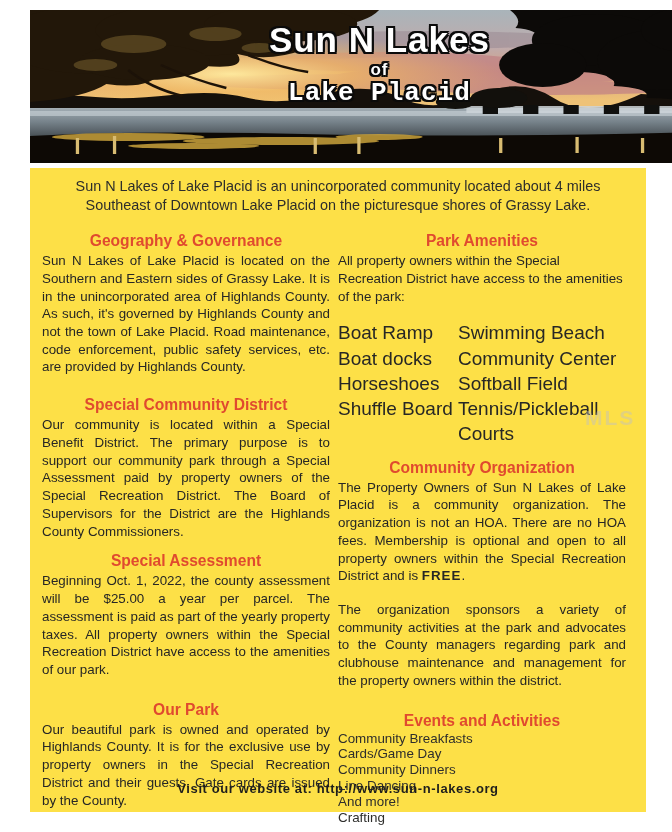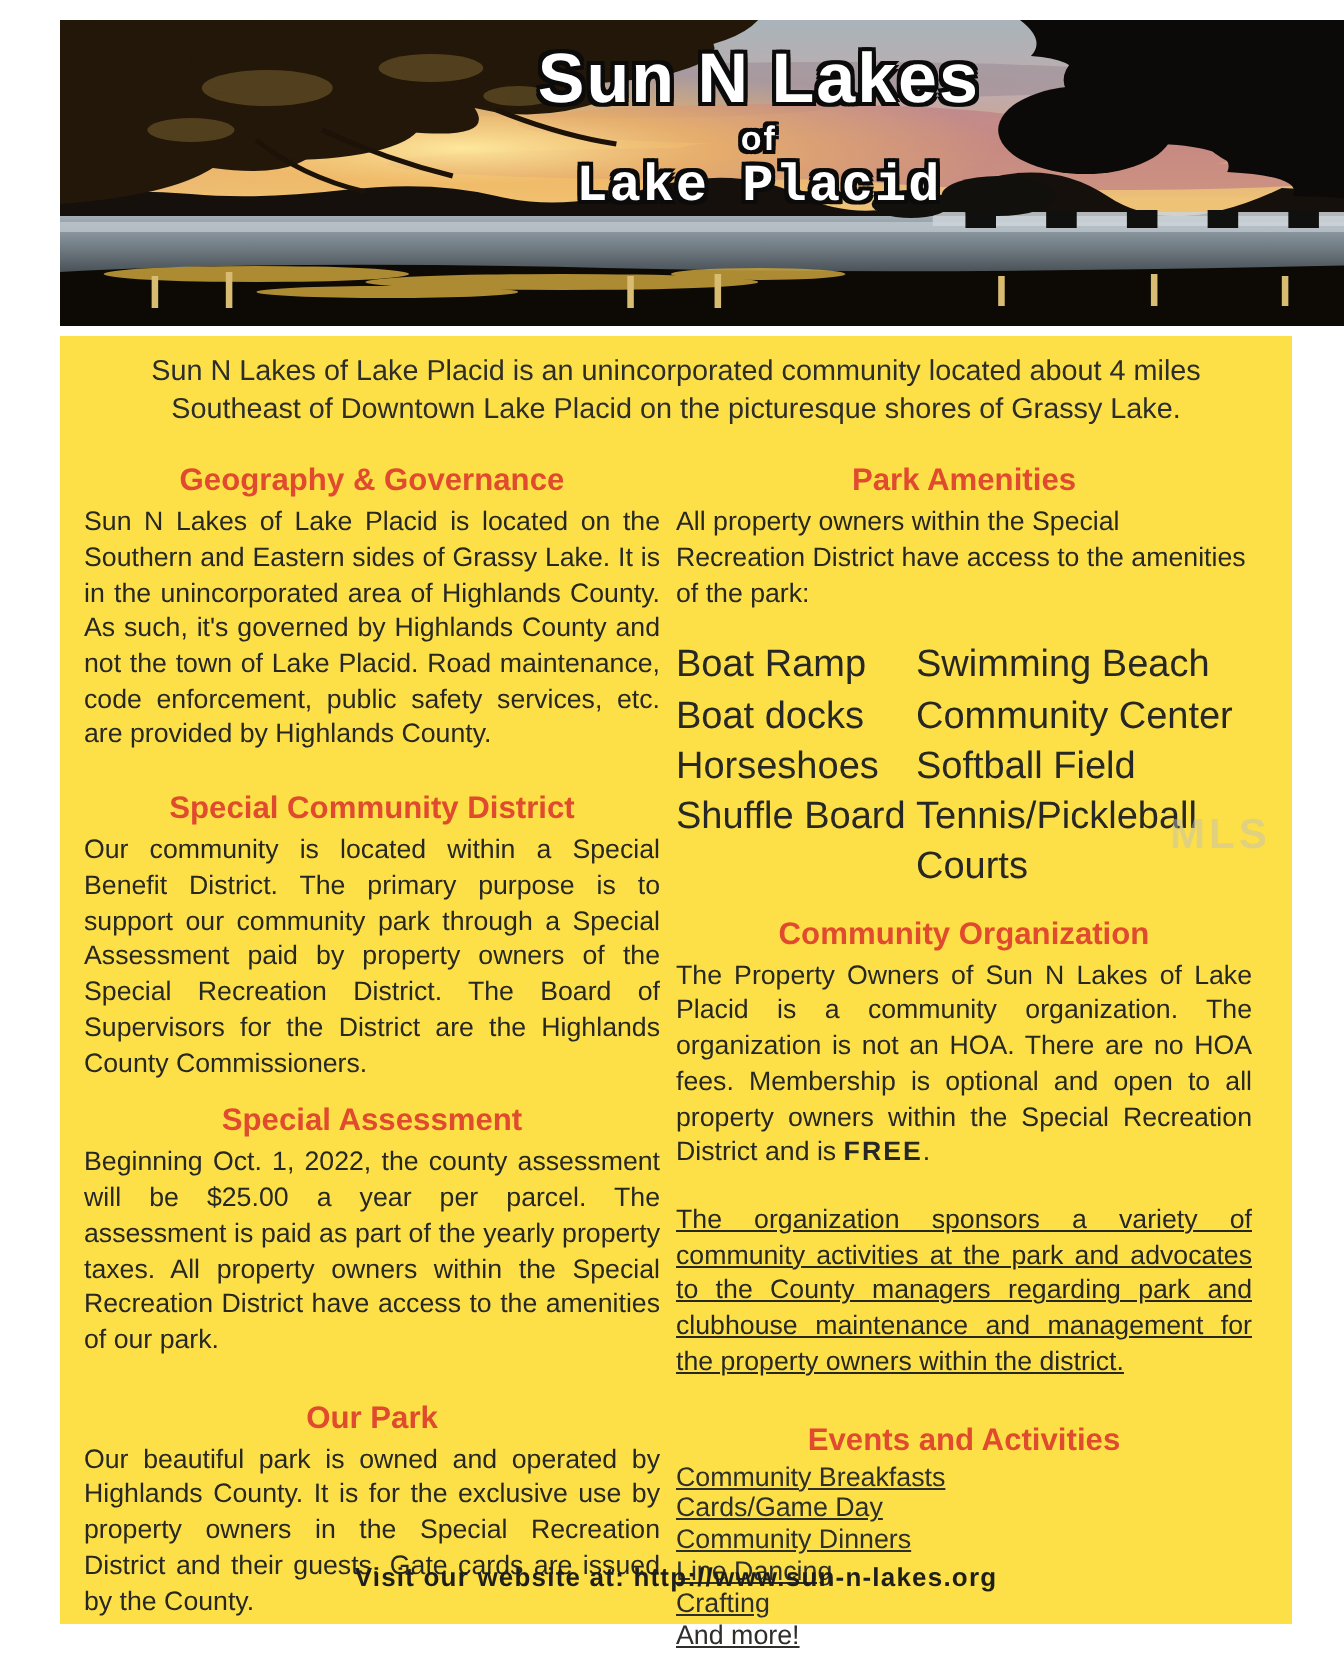--- a/index.html
+++ b/index.html
@@ -57,21 +57,21 @@
   .amenity-grid {
     margin-top: 15px;
     display: grid; grid-template-columns: 120px auto;
     font-size: 19px; line-height: 1.33;
     color: #272725;
   }
   .free { font-weight: bold; letter-spacing: 1px; }
 
   .events-list {
     margin: 1px 0 0 0; padding: 0; list-style: none;
-    font-size: 13.4px; line-height: 1.18; color: #2e2e2c; text-decoration: underline;
+    font-size: 13.4px; line-height: 1.18; color: #2e2e2c;
   }
   .events-list li { margin: 0; }
 
   .footer-line {
     position: absolute; left: 0; bottom: 16px; width: 100%;
     text-align: center; font-size: 13px; font-weight: bold;
     letter-spacing: 0.6px; color: #1e1e1c;
   }
 
   .watermark {
@@ -227,32 +227,32 @@
             <span>Horseshoes</span>
             <span>Softball Field</span>
             <span>Shuffle Board</span>
             <span>Tennis/Pickleball Courts</span>
           </div>
         </div>
 
         <div class="mt-b">
           <h3 class="section-heading">Community Organization</h3>
           <p class="body-par"><span>The Property Owners of Sun N Lakes of Lake Placid is a community organization. The organization is not an HOA. There are no HOA fees.  Membership is optional and open to all property owners within the Special Recreation District and is </span><span class="free">FREE</span><span>.</span></p>
-          <p class="body-par" style="margin-top:16px;text-decoration:underline;">The organization sponsors a variety of community activities at the park and advocates to the County managers regarding park and clubhouse maintenance and management for the property owners within the district.</p>
+          <p class="body-par" style="margin-top:16px;">The organization sponsors a variety of community activities at the park and advocates to the County managers regarding park and clubhouse maintenance and management for the property owners within the district.</p>
         </div>
 
         <div class="mt-c">
           <h3 class="section-heading">Events and Activities</h3>
           <ul class="events-list">
             <li>Community Breakfasts</li>
             <li>Cards/Game Day</li>
             <li>Community Dinners</li>
             <li>Line Dancing</li>
+            <li>And more!</li>
             <li>Crafting</li>
-            <li>And more!</li>
           </ul>
         </div>
 
       </div>
     </div>
 
     <div class="footer-line">Visit our website at: http://www.sun-n-lakes.org</div>
   </div>
 
   <div class="watermark">MLS</div>

